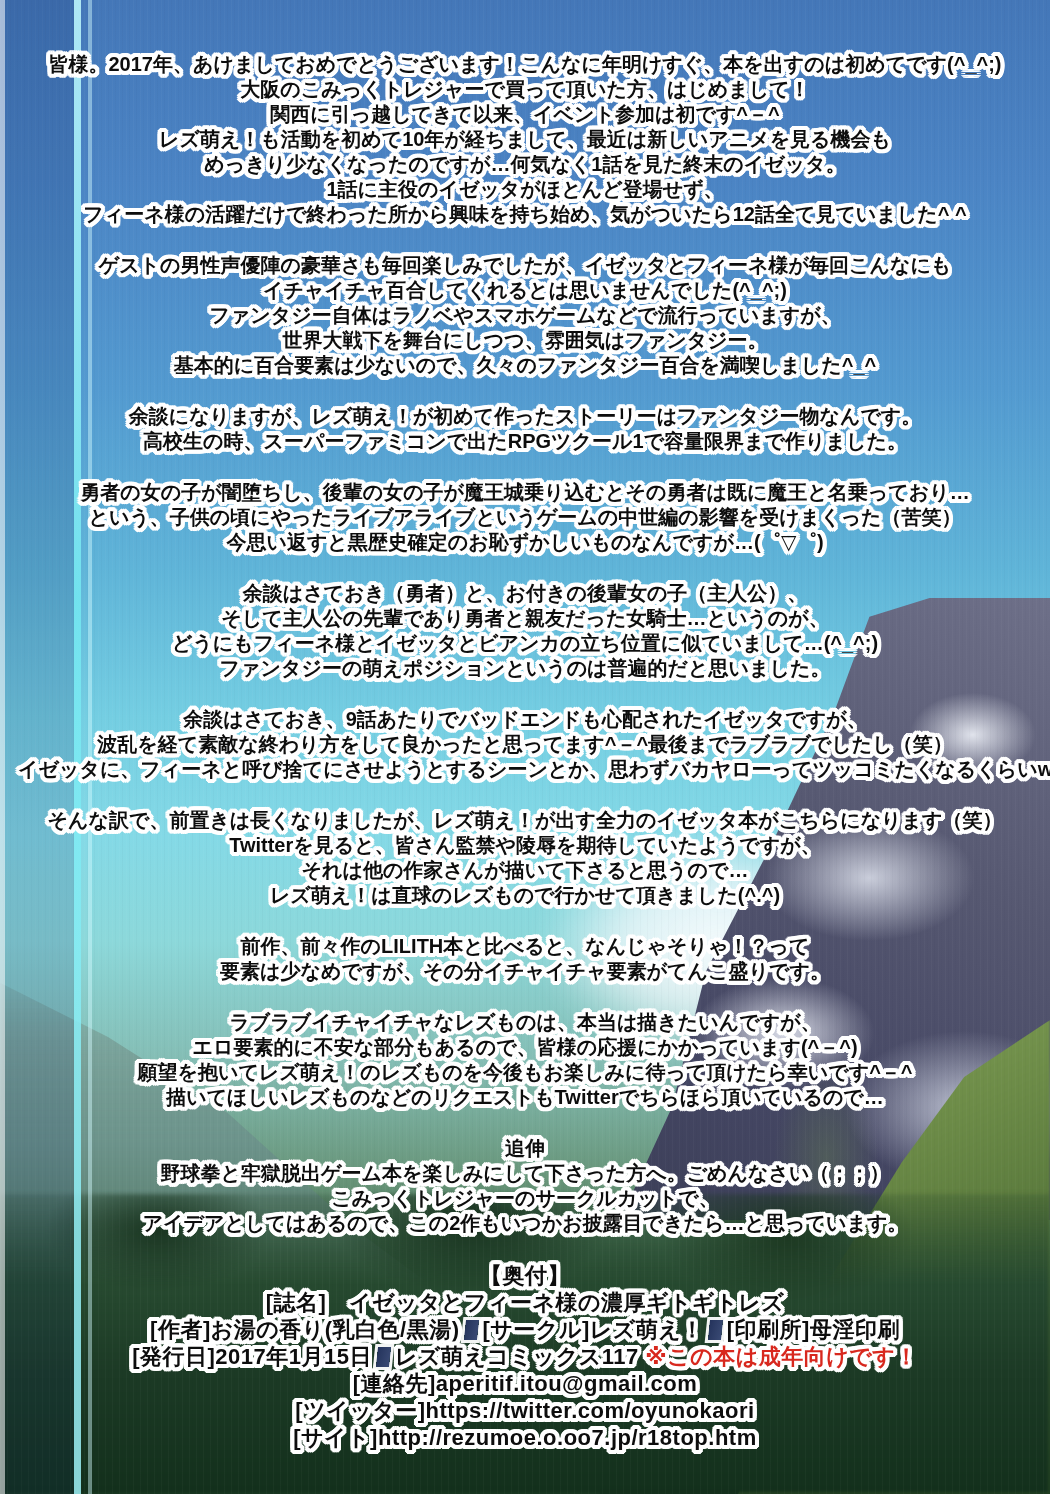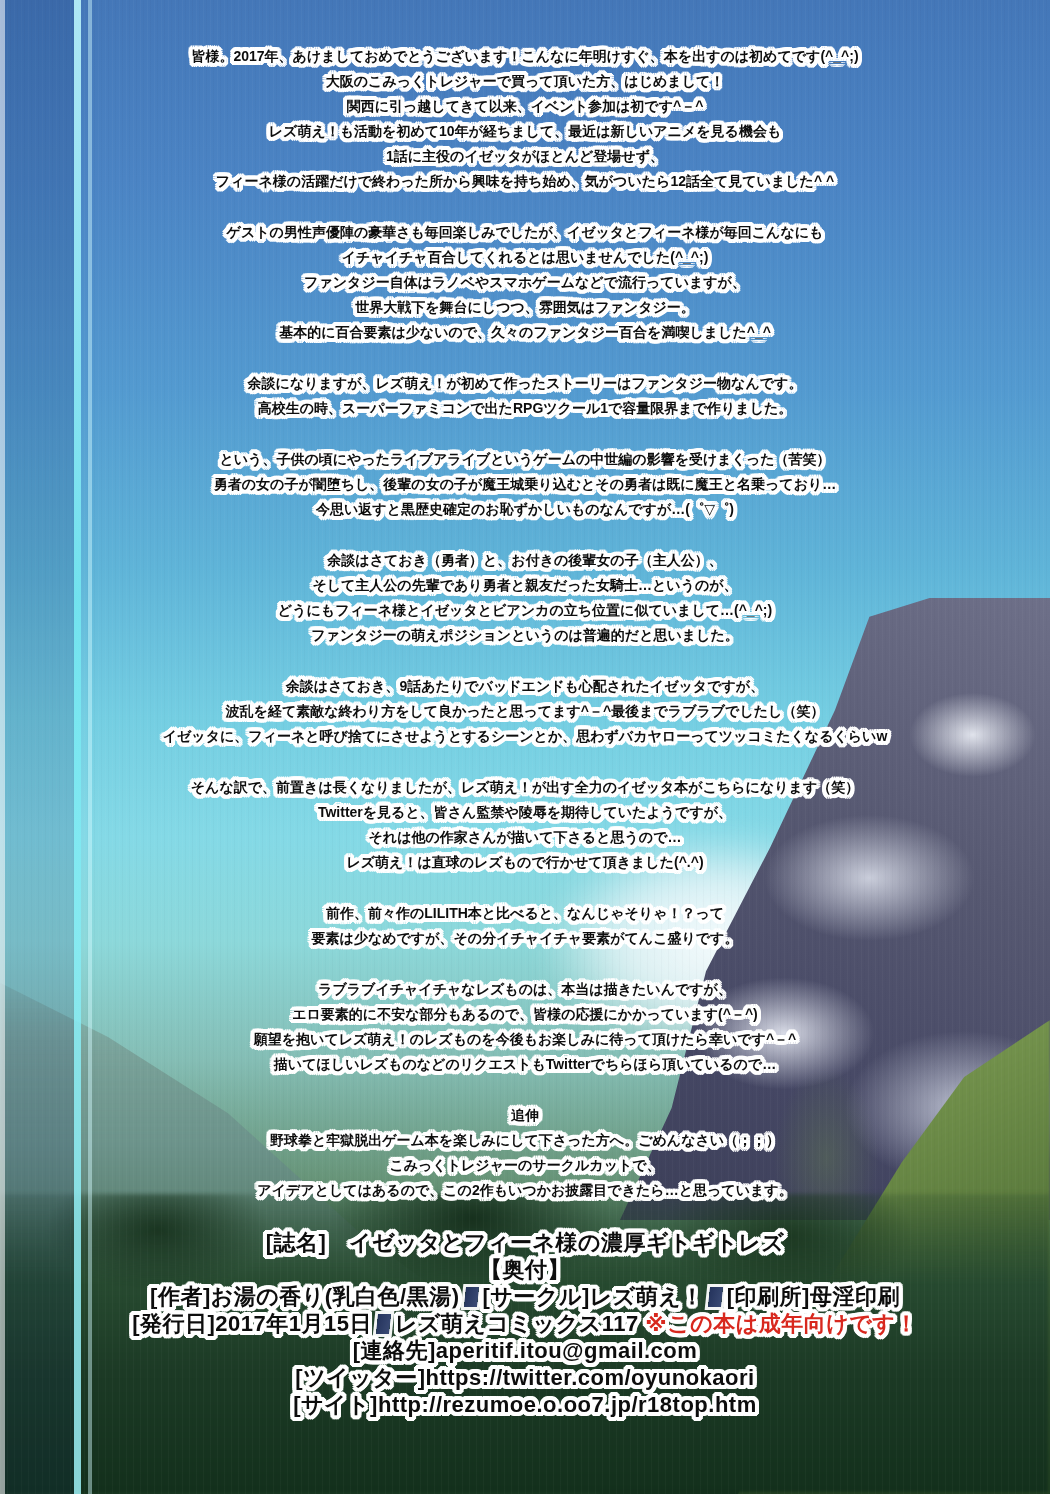--- a/index.html
+++ b/index.html
@@ -44,21 +44,21 @@
     repeating-linear-gradient(90deg, rgba(255,255,255,.05) 0 1px, rgba(255,255,255,0) 1px 3px,
       rgba(0,0,30,.04) 3px 4px, rgba(255,255,255,0) 4px 7px);}
   .left-band{position:absolute;left:0;top:0;bottom:0;width:74px;background:rgba(15,40,95,.16);}
   .edge-white{position:absolute;left:0;top:0;bottom:0;width:5px;background:rgba(255,255,255,.55);}
   .cyan-line-1{position:absolute;left:74px;top:0;bottom:0;width:7px;
     background:linear-gradient(180deg,#c2fbff,#74e9f2 40%,#9ff2f8);opacity:.85;}
   .cyan-line-2{position:absolute;left:88px;top:0;bottom:0;width:4px;background:rgba(210,250,255,.45);}
 
   
   .content{position:absolute;inset:0;padding:44px 18px 0;box-sizing:border-box;text-align:center;}
-  .para{margin:0 0 26px;font-size:14px;line-height:25px;font-weight:bold;color:#0d0d0d;}
+  .para{margin:8px 0 26px;font-size:20px;line-height:25px;font-weight:bold;color:#0d0d0d;}
   .line{display:block;white-space:nowrap;}
   .halo, .para .line, .colophon .line{text-shadow:
      2px 0 0 #fff,-2px 0 0 #fff,0 2px 0 #fff,0 -2px 0 #fff,
      2px 2px 0 #fff,-2px -2px 0 #fff,2px -2px 0 #fff,-2px 2px 0 #fff,
      4px 0 0 #fff,-4px 0 0 #fff,0 4px 0 #fff,0 -4px 0 #fff,
      3px 3px 0 #fff,-3px -3px 0 #fff,3px -3px 0 #fff,-3px 3px 0 #fff,
      4px 2px 0 #fff,-4px 2px 0 #fff,4px -2px 0 #fff,-4px -2px 0 #fff,
      2px 4px 0 #fff,-2px 4px 0 #fff,2px -4px 0 #fff,-2px -4px 0 #fff;}
   .colophon{margin-top:8px;font-weight:bold;color:#0d0d0d;}
   .colophon .line{font-size:22px;line-height:27px;letter-spacing:.5px;}
@@ -84,40 +84,41 @@
   <div class="cyan-line-1"></div>
   <div class="cyan-line-2"></div>
 
   <main class="content">
 
     <p class="para">
       <span class="line">皆様。2017年、あけましておめでとうございます！こんなに年明けすぐ、本を出すのは初めてです(^_^;)</span>
       <span class="line">大阪のこみっくトレジャーで買って頂いた方、はじめまして！</span>
       <span class="line">関西に引っ越してきて以来、イベント参加は初です^－^</span>
       <span class="line">レズ萌え！も活動を初めて10年が経ちまして、最近は新しいアニメを見る機会も</span>
+      <span class="line">めっきり少なくなったのですが…何気なく1話を見た終末のイゼッタ。</span>
       <span class="line">1話に主役のイゼッタがほとんど登場せず、</span>
       <span class="line">フィーネ様の活躍だけで終わった所から興味を持ち始め、気がついたら12話全て見ていました^ ^</span>
     </p>
 
     <p class="para">
       <span class="line">ゲストの男性声優陣の豪華さも毎回楽しみでしたが、イゼッタとフィーネ様が毎回こんなにも</span>
       <span class="line">イチャイチャ百合してくれるとは思いませんでした(^_^;)</span>
       <span class="line">ファンタジー自体はラノベやスマホゲームなどで流行っていますが、</span>
       <span class="line">世界大戦下を舞台にしつつ、雰囲気はファンタジー。</span>
       <span class="line">基本的に百合要素は少ないので、久々のファンタジー百合を満喫しました^_^</span>
     </p>
 
     <p class="para">
       <span class="line">余談になりますが、レズ萌え！が初めて作ったストーリーはファンタジー物なんです。</span>
       <span class="line">高校生の時、スーパーファミコンで出たRPGツクール1で容量限界まで作りました。</span>
     </p>
 
     <p class="para">
+      <span class="line">勇者の女の子が闇堕ちし、後輩の女の子が魔王城乗り込むとその勇者は既に魔王と名乗っており…</span>
       <span class="line">という、子供の頃にやったライブアライブというゲームの中世編の影響を受けまくった（苦笑）</span>
-      <span class="line">勇者の女の子が闇堕ちし、後輩の女の子が魔王城乗り込むとその勇者は既に魔王と名乗っており…</span>
       <span class="line">今思い返すと黒歴史確定のお恥ずかしいものなんですが…(゜▽゜)</span>
     </p>
 
     <p class="para">
       <span class="line">余談はさておき（勇者）と、お付きの後輩女の子（主人公）、</span>
       <span class="line">そして主人公の先輩であり勇者と親友だった女騎士…というのが、</span>
       <span class="line">どうにもフィーネ様とイゼッタとビアンカの立ち位置に似ていまして…(^_^;)</span>
       <span class="line">ファンタジーの萌えポジションというのは普遍的だと思いました。</span>
     </p>
 
@@ -147,22 +148,22 @@
     </p>
 
     <p class="para">
       <span class="line">追伸</span>
       <span class="line">野球拳と牢獄脱出ゲーム本を楽しみにして下さった方へ。ごめんなさい（；；）</span>
       <span class="line">こみっくトレジャーのサークルカットで、</span>
       <span class="line">アイデアとしてはあるので、この2作もいつかお披露目できたら…と思っています。</span>
     </p>
 
     <section class="colophon">
+      <div class="line">【奥付】</div>
       <div class="line">[誌名]　イゼッタとフィーネ様の濃厚ギトギトレズ</div>
-      <div class="line">【奥付】</div>
       <div class="line">
         <span>[作者]お湯の香り(乳白色/黒湯)</span><span class="sep-bar"></span><span>[サークル]レズ萌え！</span><span class="sep-bar"></span><span>[印刷所]母淫印刷</span>
       </div>
       <div class="line">
         <span>[発行日]2017年1月15日</span><span class="sep-bar"></span><span>レズ萌えコミックス117</span>
         <span class="red-notice">※この本は成年向けです！</span>
       </div>
       <div class="line">[連絡先]aperitif.itou@gmail.com</div>
       <div class="line">[ツイッター]https://twitter.com/oyunokaori</div>
       <div class="line">[サイト]http://rezumoe.o.oo7.jp/r18top.htm</div>

